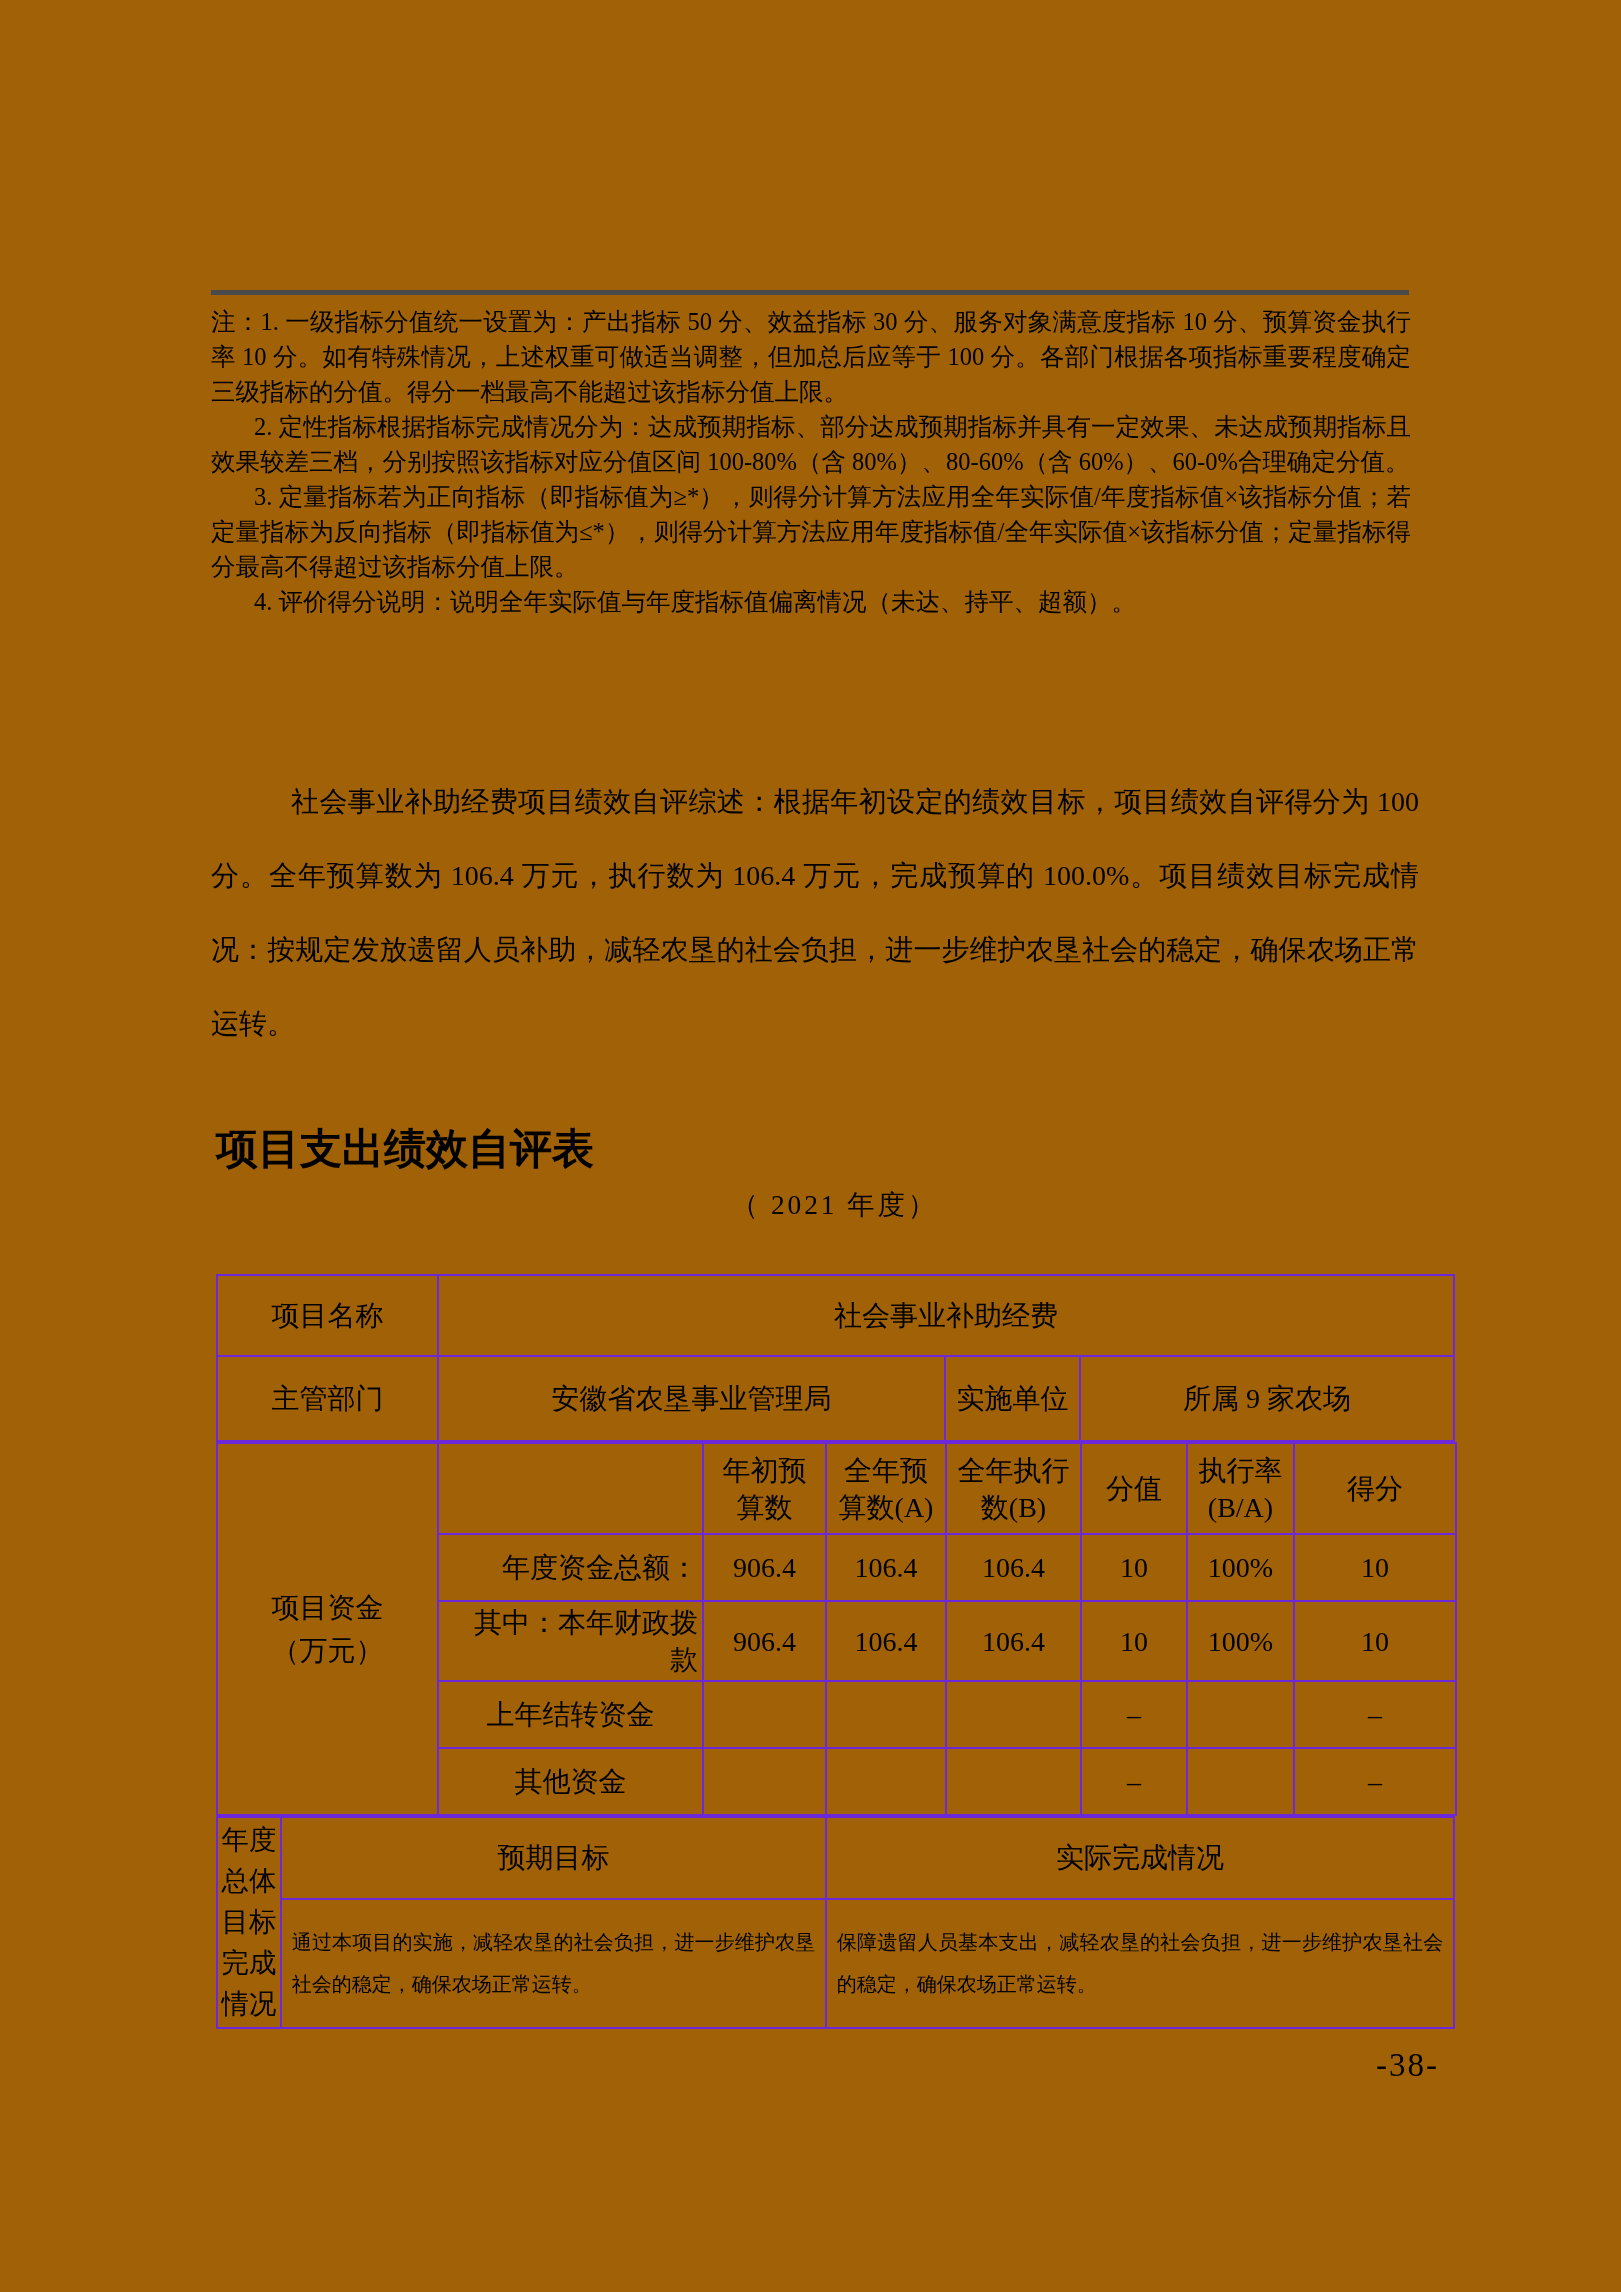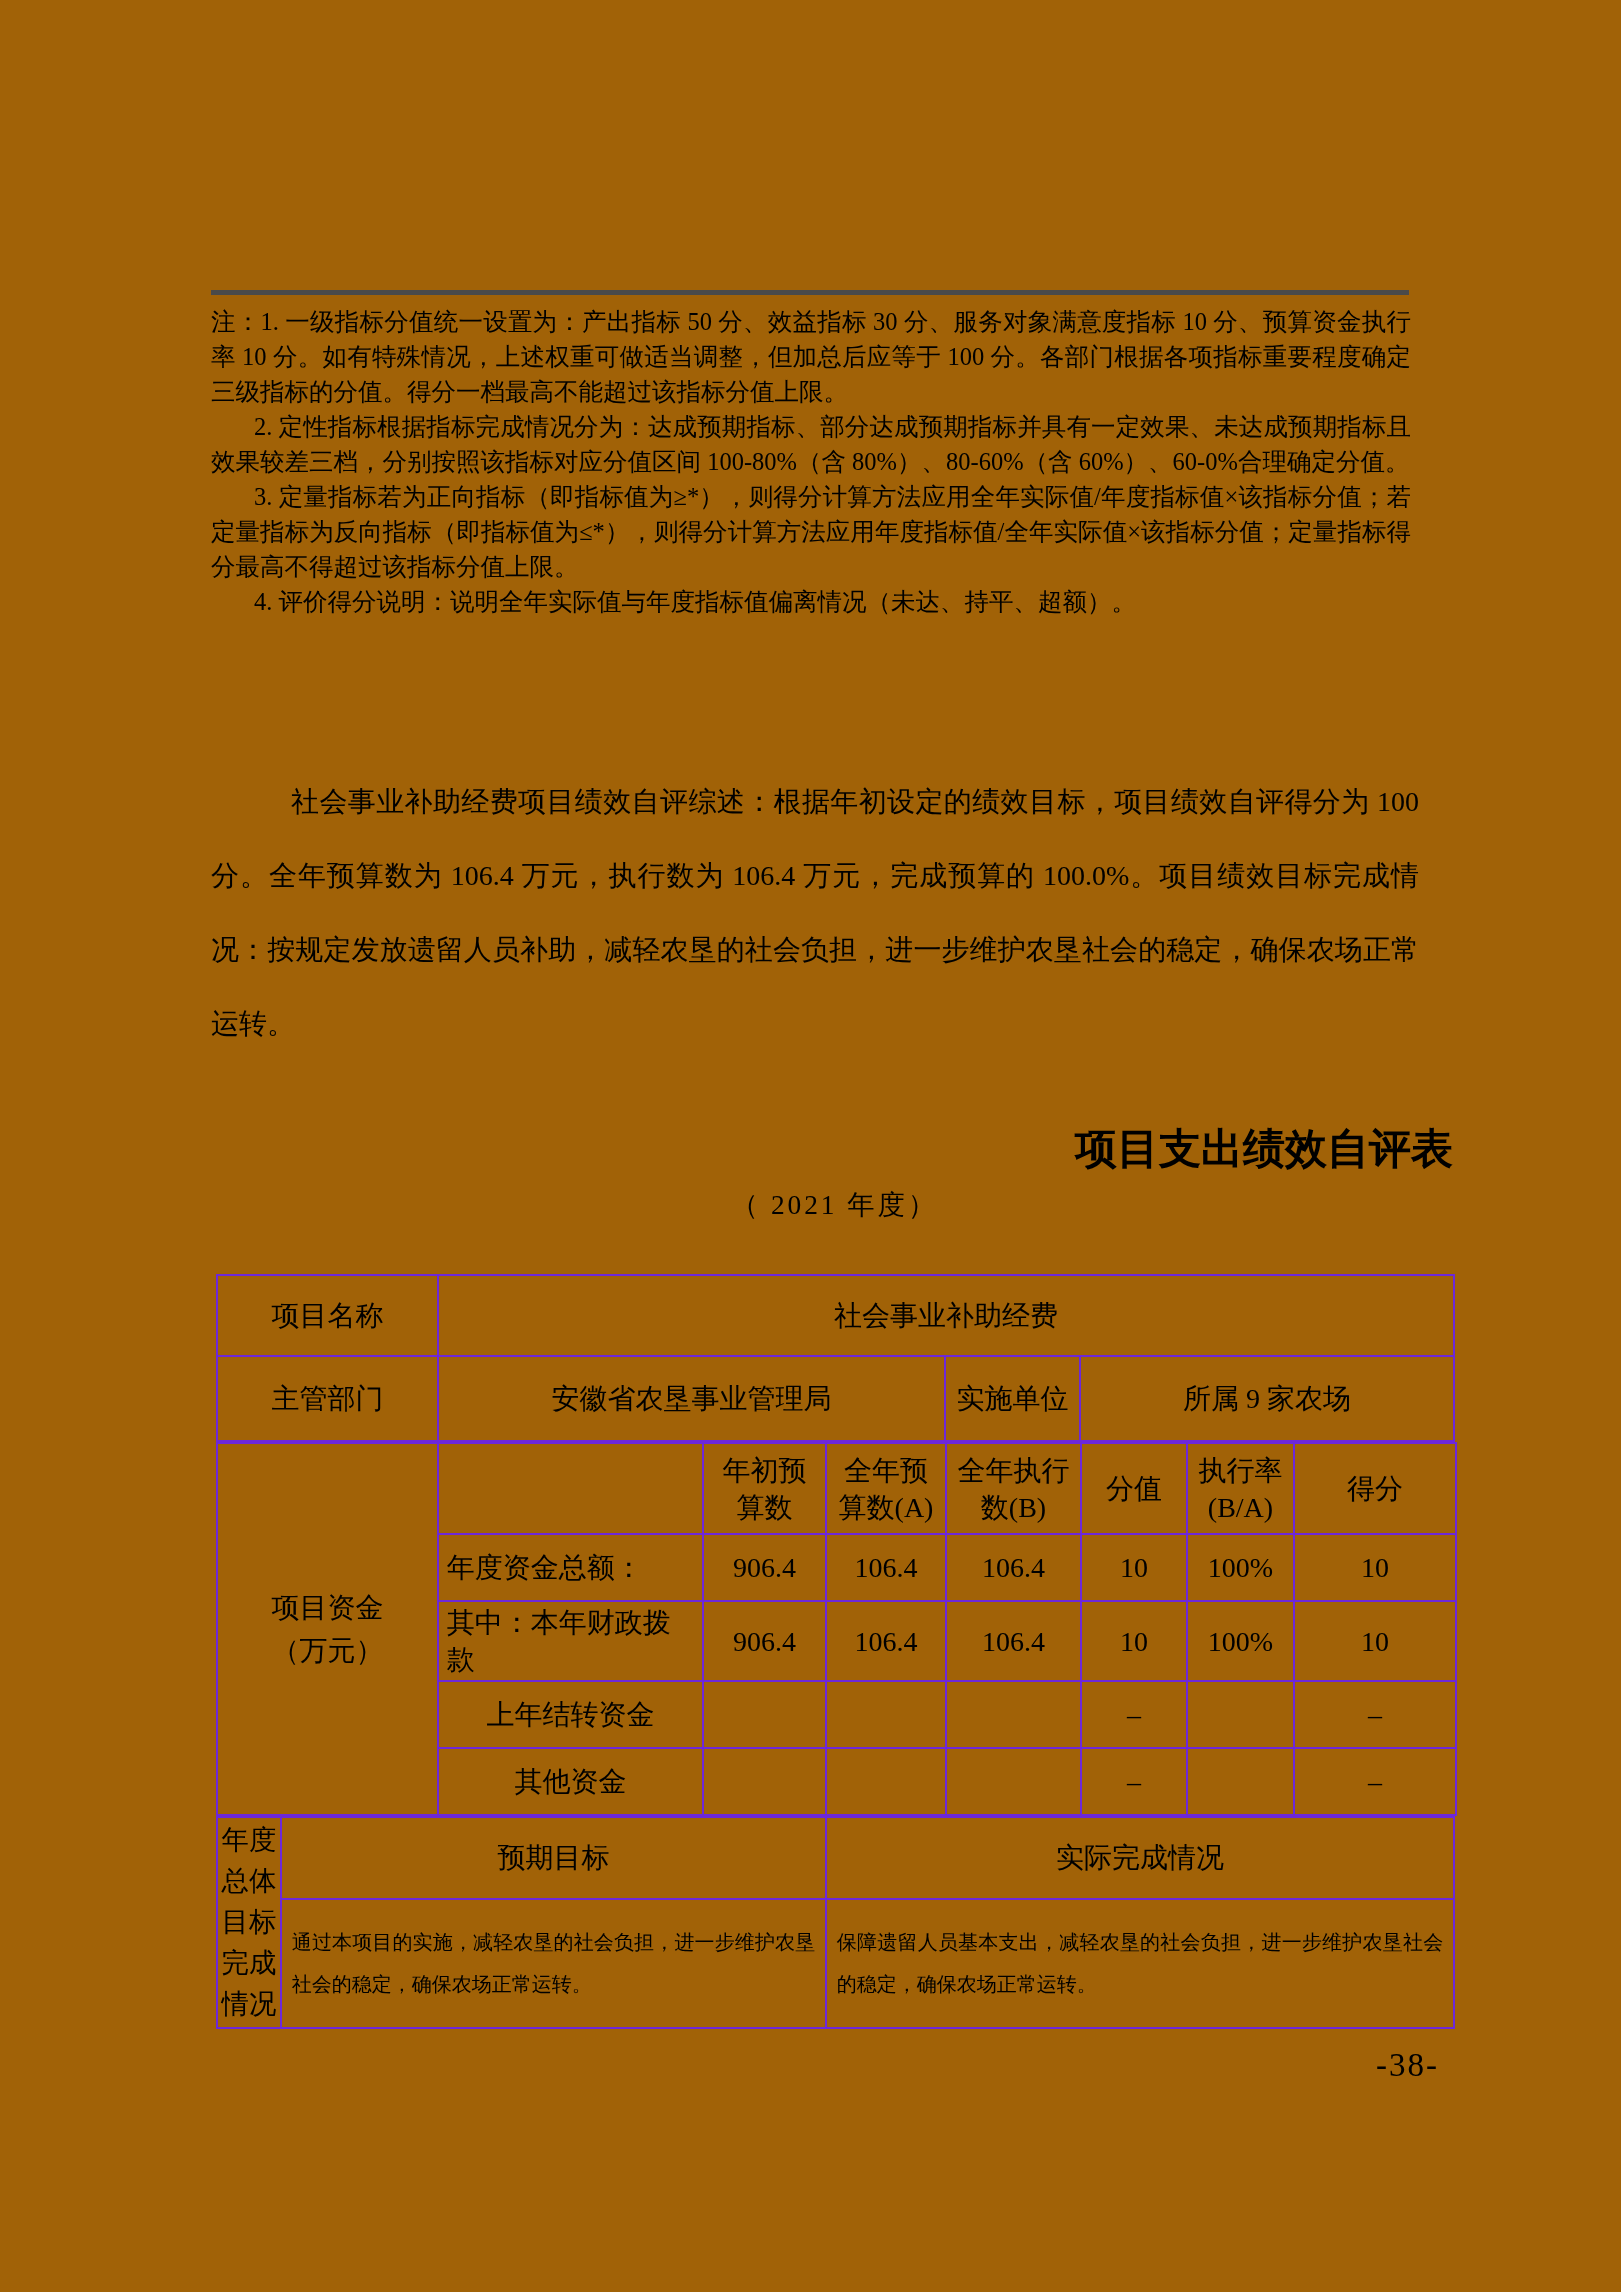--- a/index.html
+++ b/index.html
@@ -21,21 +21,21 @@
   }
   .notes p{margin:0;}
   .notes p.indent{text-indent:43px;}
   .summary{
     position:absolute;left:211px;top:765px;width:1208px;
     font-size:28px;line-height:74px;text-align:justify;
     text-indent:80px;margin:0;
   }
   .tbl-title{
     position:absolute;left:216px;top:1123px;width:1237px;
-    margin:0;text-align:right;
+    margin:0;text-align:left;
     font-family:"Liberation Sans","DejaVu Sans",sans-serif;
     font-weight:700;font-size:42px;line-height:51px;
   }
   .tbl-sub{
     position:absolute;left:216px;top:1186px;width:1237px;
     text-align:center;font-size:27.4px;line-height:39px;letter-spacing:2.9px;
   }
   .tbl-wrap{
     position:absolute;left:216px;top:1274px;width:1237px;
   }
@@ -44,21 +44,21 @@
     border:2px solid #6d28d9;
     text-align:center;vertical-align:middle;
     font-size:28px;line-height:37px;
     padding:2px 5.9px;overflow:hidden;
     word-break:break-all;
   }
   .tblA tr.r1{height:81px;}
   .tblA tr.r2{height:85px;margin-top:32px;}
   .tblB tr.head{height:91px;}
   .tblB tr.data{height:67px;}
-  .tblB td.lab{text-align:left;padding-left:7.8px;padding-right:3.9px;}
+  .tblB td.lab{text-align:right;padding-left:7.8px;padding-right:3.9px;}
   .tblB td.labc{text-align:center;}
   .funds-label{display:inline-block;max-width:137px;line-height:43px;}
   .tblC tr.head{height:80px;}
   .tblC tr.body{height:127px;}
   .tblC td.side{padding:2px 1px;line-height:41px;font-size:27.4px;}
   .tblC td.para{
     text-align:justify;font-size:20px;line-height:42px;
     padding:7.8px 9.8px;
   }
   .page-num{

